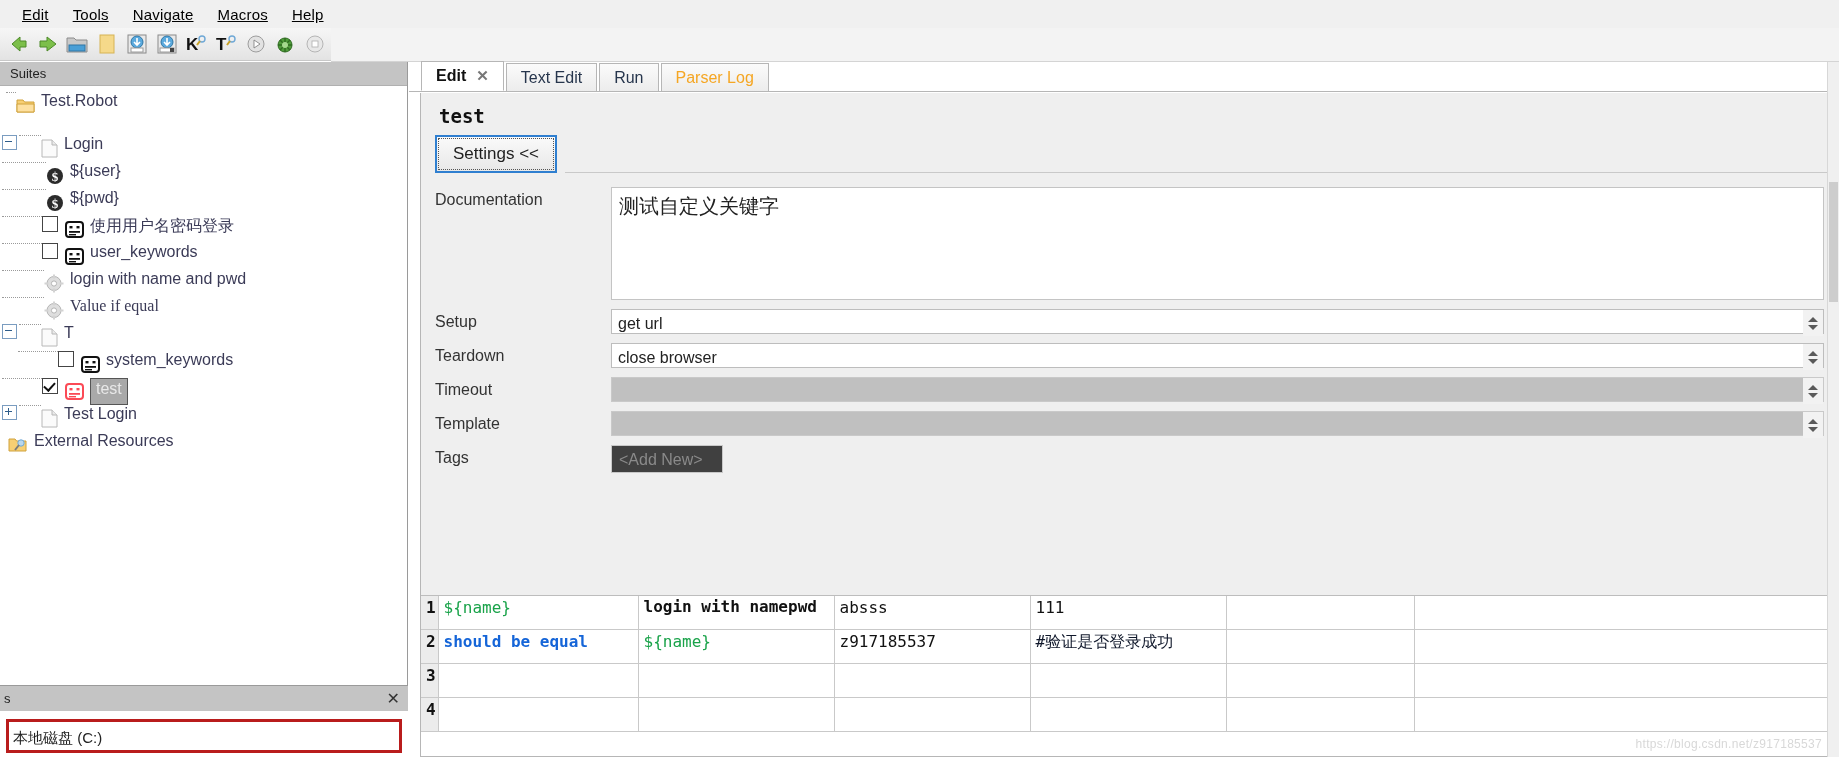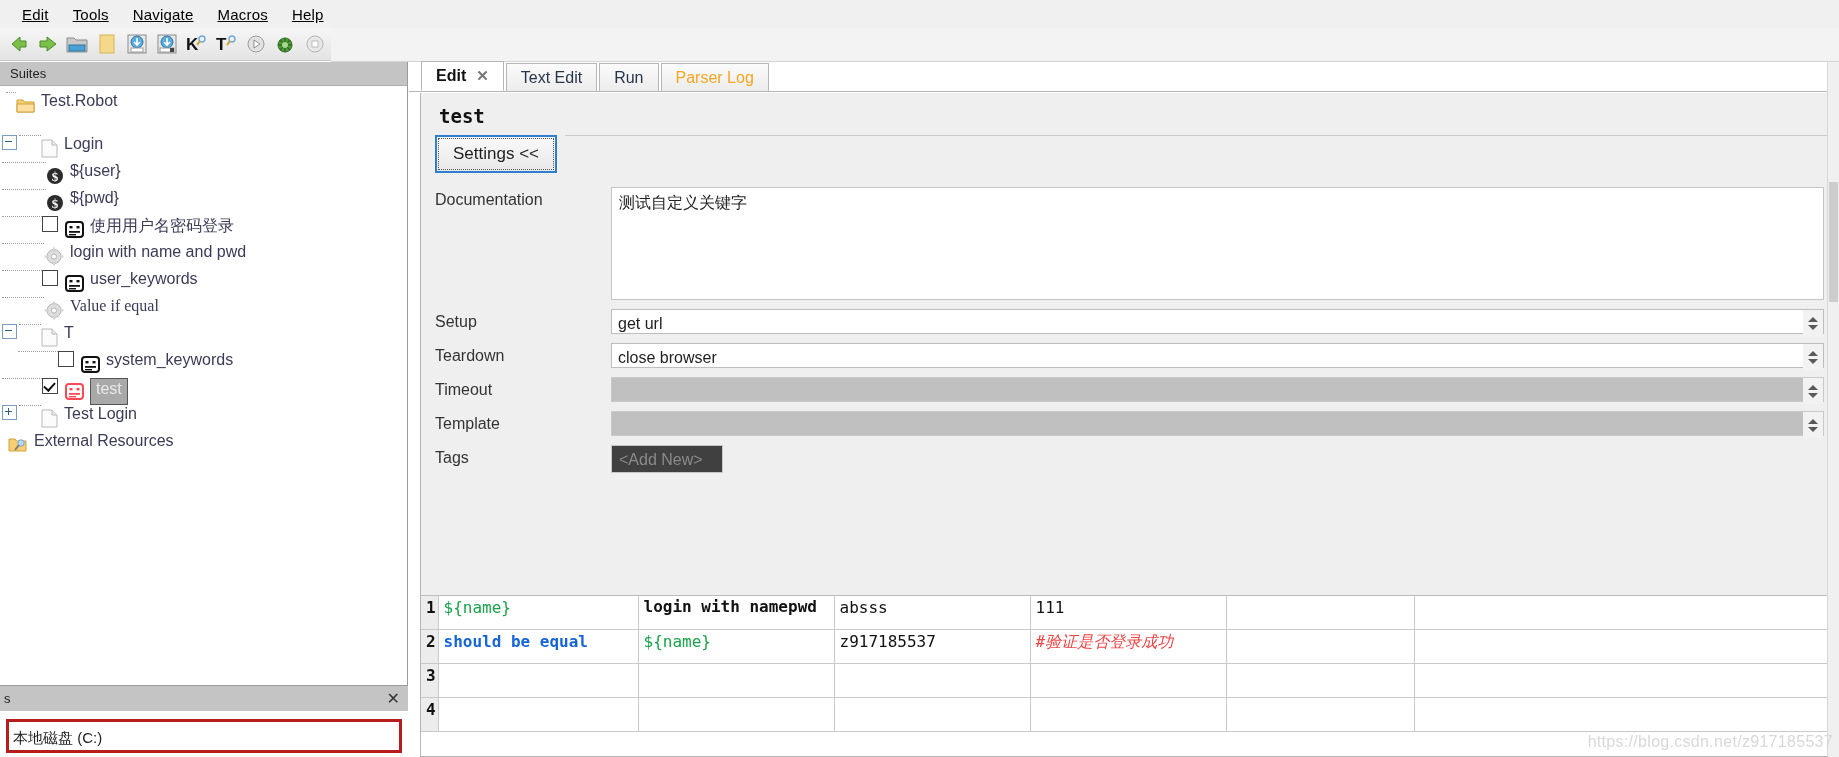--- a/index.html
+++ b/index.html
@@ -126,39 +126,39 @@
   .editor {
     position: absolute; left: 11px; top: 31px; width: 1419px; height: 664px;
     background: #efefef; border: 1px solid #b6b6b6; border-top: none;
     box-sizing: border-box; overflow: hidden;
   }
   .kw-title {
     font-family: "DejaVu Sans Mono", monospace;
     font-size: 19px; font-weight: bold; color: #111;
     padding: 12px 0 8px 18px;
   }
-  .settings-row { display: flex; align-items: flex-start; padding-left: 14px; }
+  .settings-row { display: flex; align-items: flex-end; padding-left: 14px; }
   .settings-btn {
     font-size: 17px; color: #1f1f1f; padding: 7px 16px;
     background: linear-gradient(to bottom,#fafafa,#e8e8e8);
     border: 2px solid #2f7fd0; outline: 1px dotted #555; outline-offset: -4px;
     cursor: default;
   }
   .settings-rule { flex: 1; height: 1px; background: #c9c9c9; margin-left: 8px; }
 
   .form { padding: 14px 0 0 0; }
   .frow { display: flex; align-items: flex-start; margin-bottom: 9px; }
   .flabel {
     width: 190px; padding-left: 14px; font-size: 16px; color: #333;
     box-sizing: border-box; padding-top: 4px;
   }
   .fctl { flex: 1; padding-right: 14px; position: relative; }
   .doc-box {
     background: #ffffff; border: 1px solid #c4c4c4; height: 113px;
-    font-size: 16px; color: #222; padding: 5px 7px; box-sizing: border-box;
+    font-size: 20px; color: #222; padding: 5px 7px; box-sizing: border-box;
   }
   .inp-wrap { position: relative; }
   .inp {
     background: #ffffff; border: 1px solid #bdbdbd; height: 25px; line-height: 28px;
     font-size: 16px; color: #222; padding: 0 28px 0 6px; box-sizing: border-box;
     width: 100%;
   }
   .inp.disabled { background: #c0c0c0; border: 1px solid #c9c9c9; }
   .spin {
     position: absolute; right: 1px; top: 1px; width: 20px; height: 26px;
@@ -187,32 +187,32 @@
   }
   td.rownum {
     width: 17px; background: #ececec; text-align: center; color: #111;
     font-family: "Liberation Sans", sans-serif; font-weight: bold; font-size: 15px;
     border-right: 1px solid #bdbdbd; padding: 2px 0; vertical-align: middle;
   }
   .cell-var { color: #1aa34a; }
   .cell-kw  { color: #1565d8; font-weight: bold; }
   .cell-bold{ color: #111; font-weight: bold; }
   .cell-plain { color: #111; }
-  .cell-cmt { color: #ef4444; font-style: italic; }
+  .cell-cmt { color: #0f172a; }
   .wrapcell { white-space: normal; line-height: 17px; }
 
   
   .vscroll {
     position: absolute; right: 0; top: 62px; width: 11px; height: 695px;
     background: #f0f0f0; border-left: 1px solid #d7d7d7;
   }
   .vscroll .thumb { position: absolute; left: 1px; top: 120px; width: 9px; height: 120px; background: #cdcdcd; }
 
   .watermark {
-    position: absolute; right: 6px; bottom: 6px; font-size: 16px; color: #d8d8d8;
+    position: absolute; right: 17px; bottom: 6px; font-size: 12px; color: #d8d8d8;
     font-family: "Liberation Sans", sans-serif; letter-spacing: .3px;
   }
   svg { display: block; }
 </style>
 </head>
 <body>
 
 <div class="app">
 
   <div class="menubar">
@@ -353,52 +353,52 @@
         <span class="ico">
           <svg width="19" height="17" viewBox="0 0 19 17">
               <rect x="1" y="1" width="17" height="15" rx="3" fill="#ffffff" stroke="#111" stroke-width="2"></rect>
               <rect x="4.5" y="5" width="3" height="2.4" fill="#111"></rect>
               <rect x="11.5" y="5" width="3" height="2.4" fill="#111"></rect>
               <rect x="4" y="10" width="11" height="1.8" fill="#111"></rect>
               <rect x="4" y="13" width="7" height="1.4" fill="#111"></rect>
             </svg>
         </span>
         <span class="tlabel">使用用户名密码登录</span>
+      </div>
+
+      <div class="tnode" style="padding-left:2px;">
+        <span class="dots" style="width:40px;"></span>
+        <span class="chk"></span>
+        <span class="ico">
+          <svg width="19" height="17" viewBox="0 0 19 17">
+              <rect x="1" y="1" width="17" height="15" rx="3" fill="#ffffff" stroke="#111" stroke-width="2"></rect>
+              <rect x="4.5" y="5" width="3" height="2.4" fill="#111"></rect>
+              <rect x="11.5" y="5" width="3" height="2.4" fill="#111"></rect>
+              <rect x="4" y="10" width="11" height="1.8" fill="#111"></rect>
+              <rect x="4" y="13" width="7" height="1.4" fill="#111"></rect>
+            </svg>
+        </span>
+        <span class="tlabel">user_keywords</span>
       </div>
 
       <div class="tnode" style="padding-left:2px;">
         <span class="dots" style="width:42px;"></span>
         <span class="ico">
           <svg width="20" height="19" viewBox="0 0 20 19">
               <circle cx="10" cy="9.5" r="7" fill="#dedede" stroke="#b5b5b5" stroke-width="1"></circle>
               <circle cx="10" cy="9.5" r="2.6" fill="#ffffff" stroke="#b5b5b5" stroke-width="1"></circle>
               <g fill="#d3d3d3">
                 <rect x="9" y="0.5" width="2" height="4"></rect>
                 <rect x="9" y="14.5" width="2" height="4"></rect>
                 <rect x="0.5" y="8.5" width="4" height="2"></rect>
                 <rect x="15.5" y="8.5" width="4" height="2"></rect>
               </g>
             </svg>
         </span>
         <span class="tlabel">login with name and pwd</span>
-      </div>
-
-      <div class="tnode" style="padding-left:2px;">
-        <span class="dots" style="width:40px;"></span>
-        <span class="chk"></span>
-        <span class="ico">
-          <svg width="19" height="17" viewBox="0 0 19 17">
-              <rect x="1" y="1" width="17" height="15" rx="3" fill="#ffffff" stroke="#111" stroke-width="2"></rect>
-              <rect x="4.5" y="5" width="3" height="2.4" fill="#111"></rect>
-              <rect x="11.5" y="5" width="3" height="2.4" fill="#111"></rect>
-              <rect x="4" y="10" width="11" height="1.8" fill="#111"></rect>
-              <rect x="4" y="13" width="7" height="1.4" fill="#111"></rect>
-            </svg>
-        </span>
-        <span class="tlabel">user_keywords</span>
       </div>
 
       <div class="tnode" style="padding-left:2px;font-family:Liberation Serif, serif;">
         <span class="dots" style="width:42px;"></span>
         <span class="ico">
           <svg width="20" height="19" viewBox="0 0 20 19">
               <circle cx="10" cy="9.5" r="7" fill="#dedede" stroke="#b5b5b5" stroke-width="1"></circle>
               <circle cx="10" cy="9.5" r="2.6" fill="#ffffff" stroke="#b5b5b5" stroke-width="1"></circle>
               <g fill="#d3d3d3">
                 <rect x="9" y="0.5" width="2" height="4"></rect>

